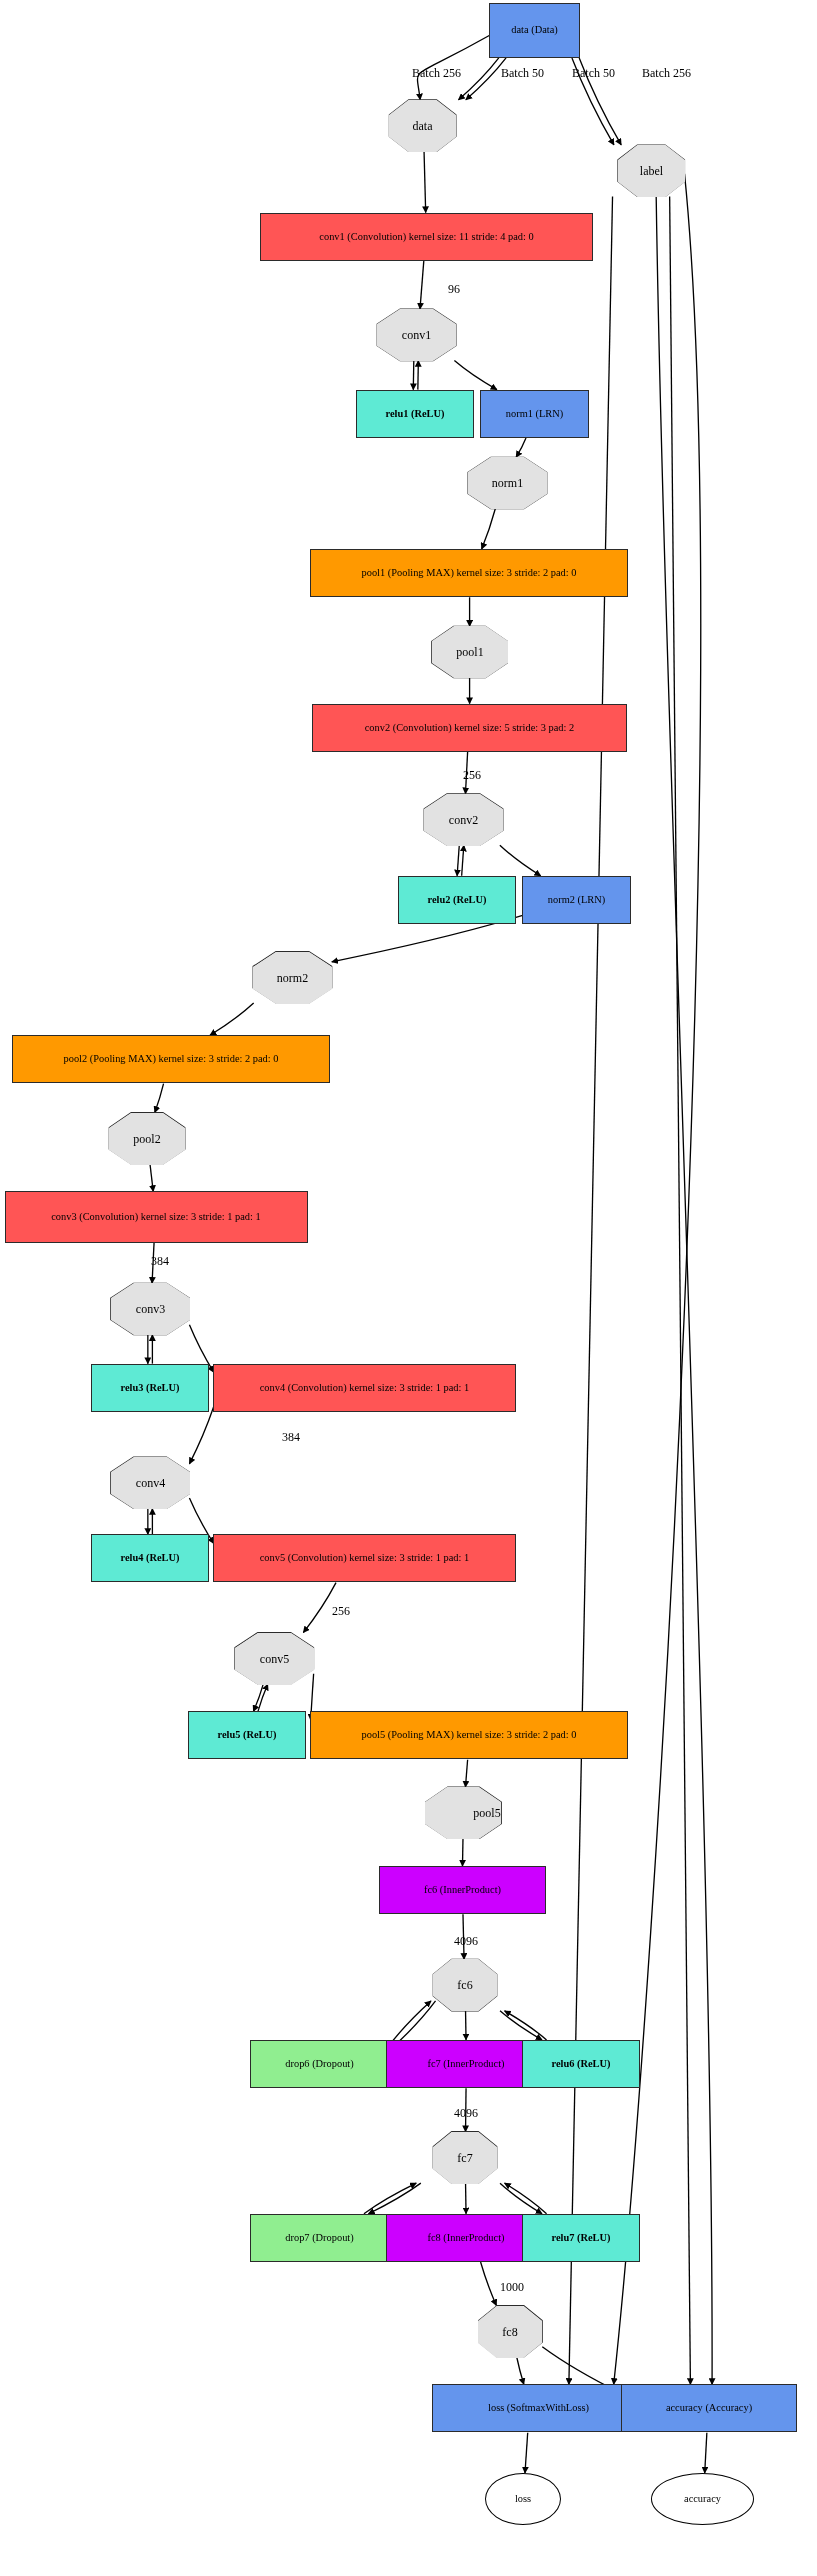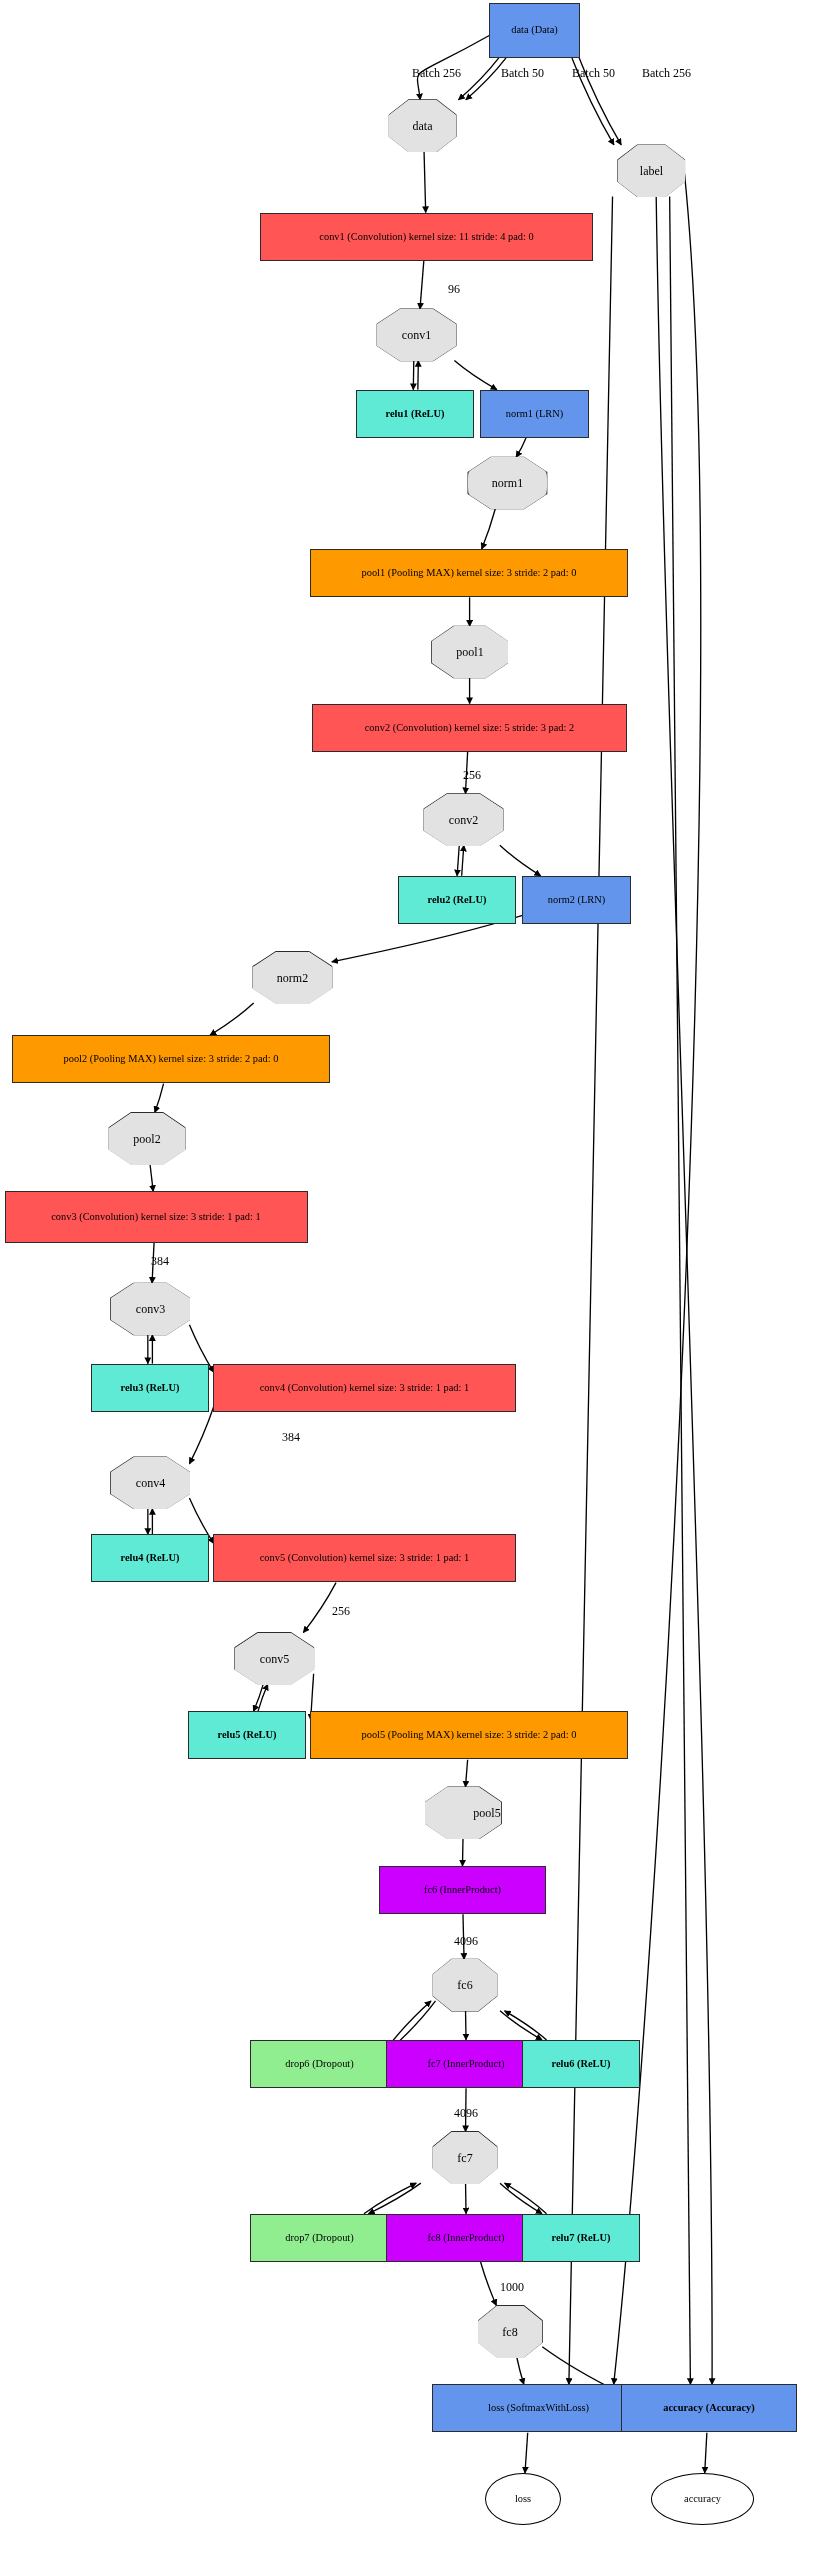--- a/index.html
+++ b/index.html
@@ -159,21 +159,21 @@
       <polygon points="601.1,2788.8 633.4,2788.8 655.7,2806.9 655.7,2833.1 633.4,2851.1 601.1,2851.1 578.7,2833.1 578.7,2806.9" fill="none" stroke="#2b2b2b" stroke-width="1.3" marker-end=""></polygon>
     </svg>
   <div id="node-layer">
       <div class="node layer data" style="left: 489px; top: 3.2px; width: 91px; height: 55px;">data (Data)</div>
       <div class="node blob" style="left: 389px; top: 100px; width: 67px; height: 52px;">data</div>
       <div class="node blob" style="left: 618px; top: 145px; width: 67px; height: 52px;">label</div>
       <div class="node layer conv" style="left: 260px; top: 213px; width: 333px; height: 48px;">conv1 (Convolution) kernel size: 11 stride: 4 pad: 0</div>
       <div class="node blob" style="left: 377px; top: 309px; width: 79px; height: 52px;">conv1</div>
       <div class="node layer relu" style="left: 356px; top: 390px; width: 118px; height: 48px;">relu1 (ReLU)</div>
       <div class="node layer lrn" style="left: 480px; top: 390px; width: 109px; height: 48px;">norm1 (LRN)</div>
-      <div class="node blob" style="left: 468px; top: 457px; width: 79px; height: 52px; border-radius: 22px;">norm1</div>
+      <div class="node blob" style="left: 468px; top: 457px; width: 79px; height: 52px;">norm1</div>
       <div class="node layer pool" style="left: 310px; top: 549px; width: 318px; height: 48px;">pool1 (Pooling MAX) kernel size: 3 stride: 2 pad: 0</div>
       <div class="node blob" style="left: 432px; top: 626px; width: 76px; height: 52px;">pool1</div>
       <div class="node layer conv" style="left: 312px; top: 704px; width: 315px; height: 48px;">conv2 (Convolution) kernel size: 5 stride: 3 pad: 2</div>
       <div class="node blob" style="left: 424px; top: 794px; width: 79px; height: 52px;">conv2</div>
       <div class="node layer relu" style="left: 398px; top: 876px; width: 118px; height: 48px;">relu2 (ReLU)</div>
       <div class="node layer lrn" style="left: 522px; top: 876px; width: 109px; height: 48px;">norm2 (LRN)</div>
       <div class="node blob" style="left: 253px; top: 952px; width: 79px; height: 52px;">norm2</div>
       <div class="node layer pool" style="left: 12px; top: 1035px; width: 318px; height: 48px;">pool2 (Pooling MAX) kernel size: 3 stride: 2 pad: 0</div>
       <div class="node blob" style="left: 109px; top: 1113px; width: 76px; height: 52px;">pool2</div>
       <div class="node layer conv" style="left: 4.5px; top: 1191px; width: 303px; height: 52px;">conv3 (Convolution) kernel size: 3 stride: 1 pad: 1</div>
@@ -191,21 +191,21 @@
       <div class="node blob" style="left: 433px; top: 1959px; width: 64px; height: 52px;">fc6</div>
       <div class="node layer dropout" style="left: 250px; top: 2040px; width: 139px; height: 48px;">drop6 (Dropout)</div>
       <div class="node layer inner" style="left: 386px; top: 2040px; width: 160px; height: 48px;">fc7 (InnerProduct)</div>
       <div class="node layer relu" style="left: 522px; top: 2040px; width: 118px; height: 48px;">relu6 (ReLU)</div>
       <div class="node blob" style="left: 433px; top: 2132px; width: 64px; height: 52px;">fc7</div>
       <div class="node layer dropout" style="left: 250px; top: 2214px; width: 139px; height: 48px;">drop7 (Dropout)</div>
       <div class="node layer inner" style="left: 386px; top: 2214px; width: 160px; height: 48px;">fc8 (InnerProduct)</div>
       <div class="node layer relu" style="left: 522px; top: 2214px; width: 118px; height: 48px;">relu7 (ReLU)</div>
       <div class="node blob" style="left: 478px; top: 2306px; width: 64px; height: 52px;">fc8</div>
       <div class="node layer losslayer" style="left: 432px; top: 2384px; width: 197px; height: 48px; padding-left: 16px;">loss (SoftmaxWithLoss)</div>
-      <div class="node layer losslayer" style="left: 621px; top: 2384px; width: 176px; height: 48px; font-weight: bold;">accuracy (Accuracy)</div>
+      <div class="node layer losslayer" style="left: 621px; top: 2384px; width: 176px; height: 48px;">accuracy (Accuracy)</div>
       <div class="node term" style="left: 485px; top: 2473px; width: 76px; height: 52px;">loss</div>
       <div class="node term" style="left: 651px; top: 2473px; width: 103px; height: 52px;">accuracy</div>
     </div>
   <div id="label-layer">
       <div class="edge-label" style="left: 412px; top: 66px;">Batch 256</div>
       <div class="edge-label" style="left: 501px; top: 66px;">Batch 50</div>
       <div class="edge-label" style="left: 572px; top: 66px;">Batch 50</div>
       <div class="edge-label" style="left: 642px; top: 66px;">Batch 256</div>
       <div class="edge-label" style="left: 448px; top: 282px;">96</div>
       <div class="edge-label" style="left: 463px; top: 768px;">256</div>

